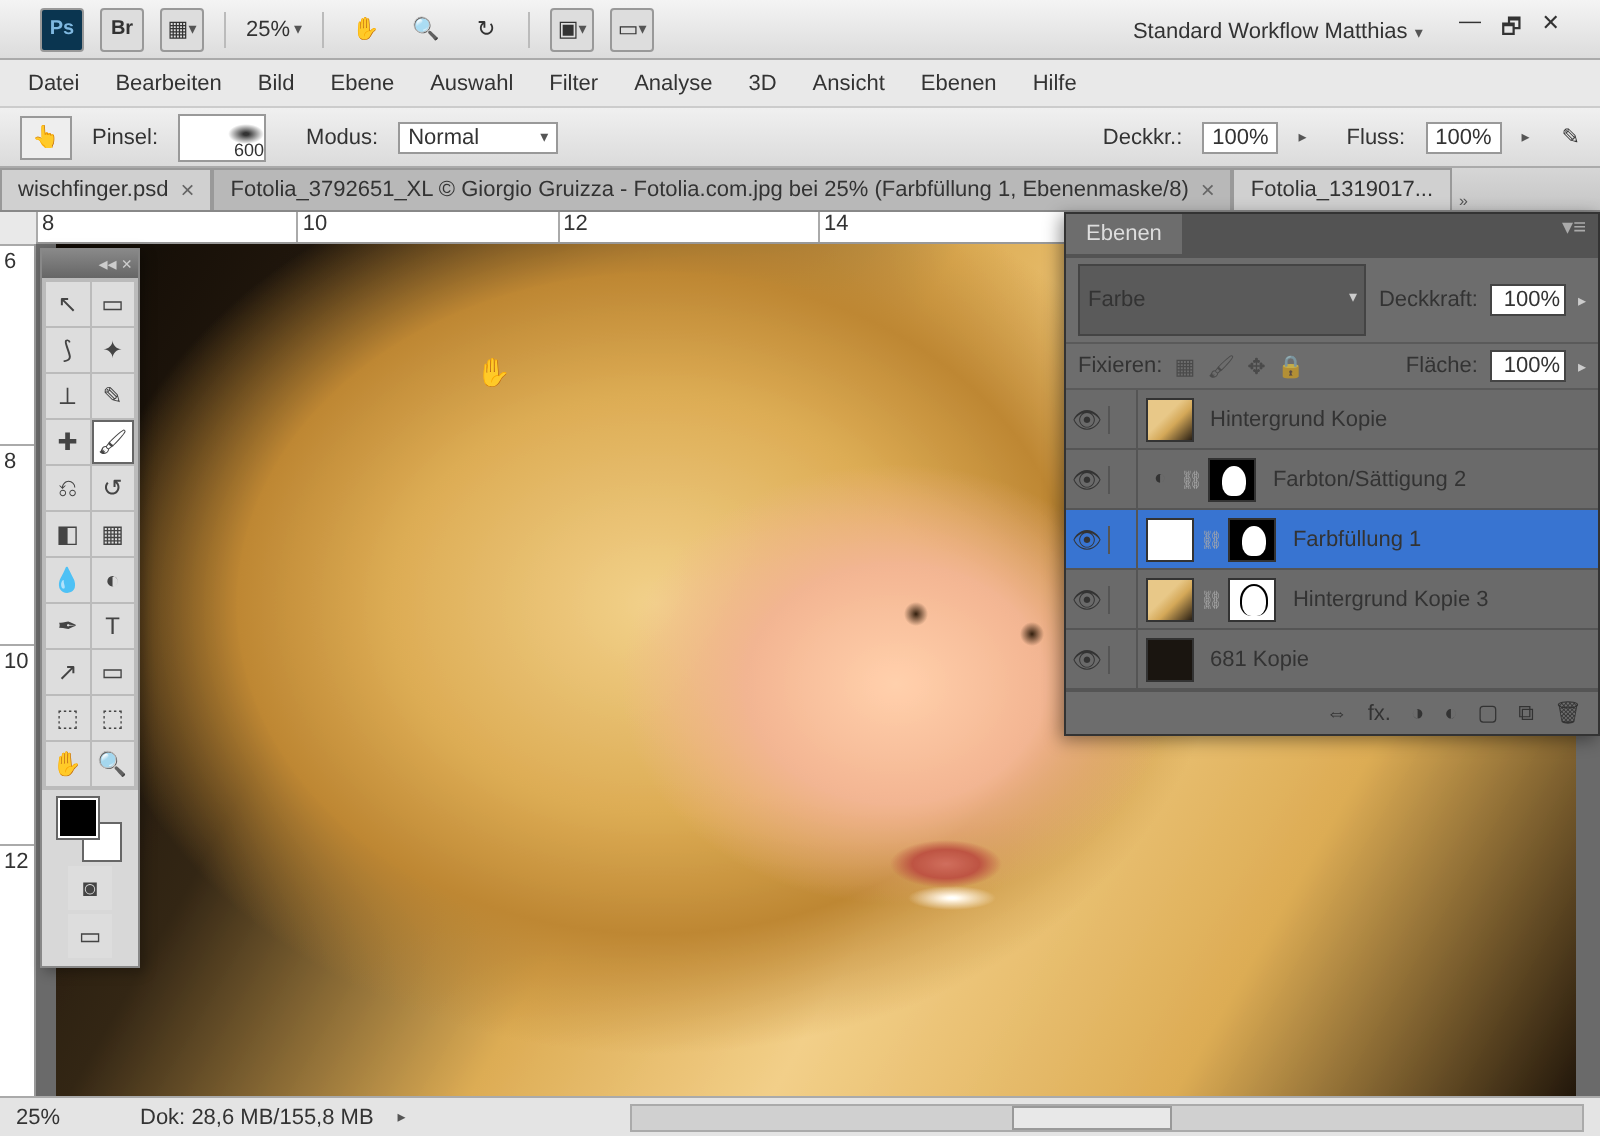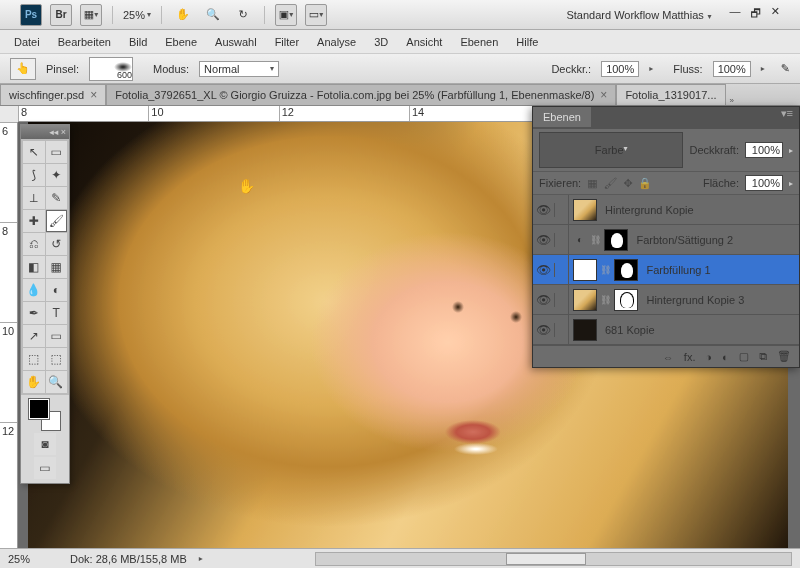--- a/index.html
+++ b/index.html
@@ -48,21 +48,21 @@
 .toolbox .tool.sel{background:#fff;border:1px solid #666}
 .toolbox .swatches{padding:4px;display:flex;flex-direction:column;align-items:center;gap:2px}
 .toolbox .fg-bg{position:relative;width:32px;height:32px}
 .toolbox .fg{position:absolute;width:20px;height:20px;background:#000;border:1px solid #fff;outline:1px solid #666;top:0;left:0}
 .toolbox .bg{position:absolute;width:20px;height:20px;background:#fff;border:1px solid #666;bottom:0;right:0}
 .layers-panel{position:absolute;top:0;right:0;width:268px;background:#6d6d6d;border:1px solid #333;box-shadow:-2px 2px 8px rgba(0,0,0,0.4);z-index:10;color:#ddd}
 .layers-panel .tab-hdr{height:22px;background:#535353;display:flex;align-items:flex-start}
 .layers-panel .tab-hdr .tab{background:#6d6d6d;padding:4px 10px;font-size:11px;color:#ddd}
 .layers-panel .tab-hdr .menu{margin-left:auto;padding:0 6px;color:#aaa}
 .lp-row{display:flex;align-items:center;padding:3px 6px;gap:6px;font-size:10px;color:#ddd;border-bottom:1px solid #5a5a5a}
-.lp-row .dd{background:#5a5a5a;border:1px solid #444;padding:11px 4px;flex:1;display:flex;justify-content:center;color:#ddd}
+.lp-row .dd{background:#5a5a5a;border:1px solid #444;padding:11px 4px;flex:1;display:flex;justify-content:space-between;color:#ddd}
 .lp-row .inp{background:#fff;color:#333;border:1px solid #444;width:38px;text-align:right;padding:1px 2px}
 .lp-row .spacer{flex:1}
 .lp-row .lock-ic{opacity:0.6;font-size:11px}
 .layers-list{background:#6a6a6a}
 .layer{display:flex;align-items:center;height:30px;border-bottom:1px solid #555;font-size:10px;color:#ddd}
 .layer.selected{background:#3874d1;color:#fff}
 .layer .eye{width:22px;text-align:center;font-size:12px;border-right:1px solid #555}
 .layer .link-col{width:14px;border-right:1px solid #555;height:100%}
 .layer .thumbs{display:flex;gap:3px;padding:0 4px;align-items:center}
 .layer .th{width:24px;height:22px;border:1px solid #333;background:#888}

